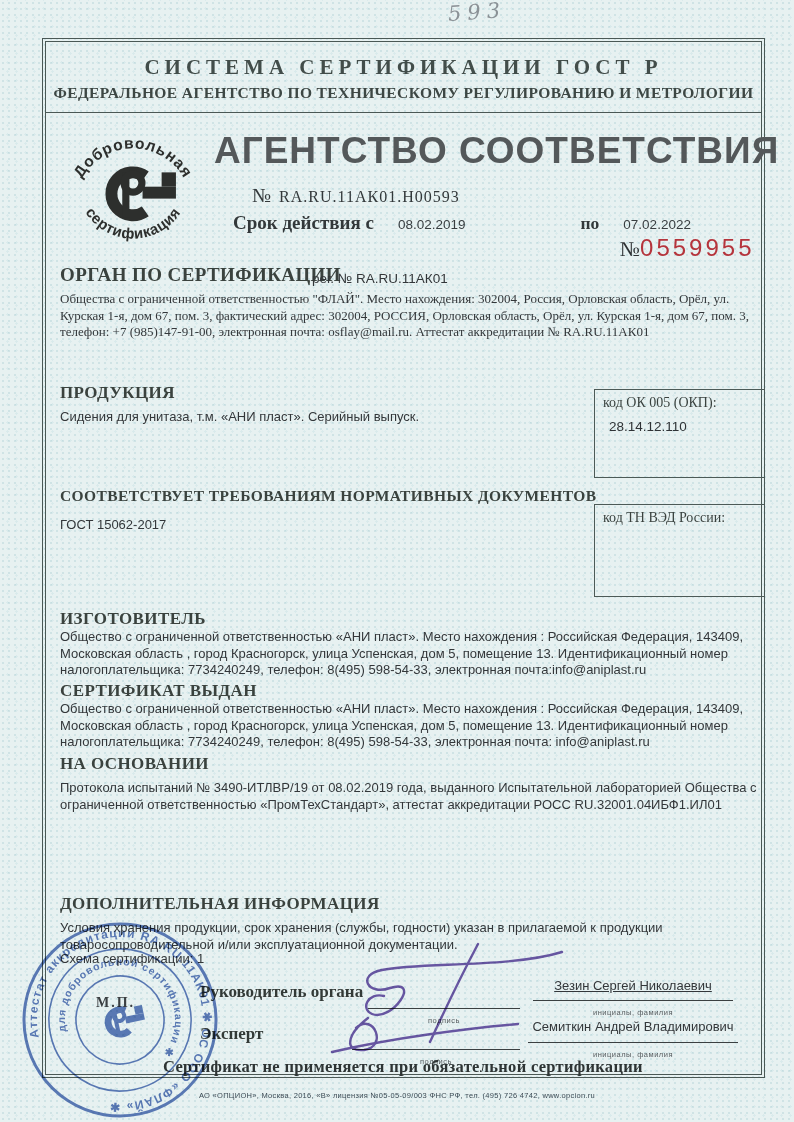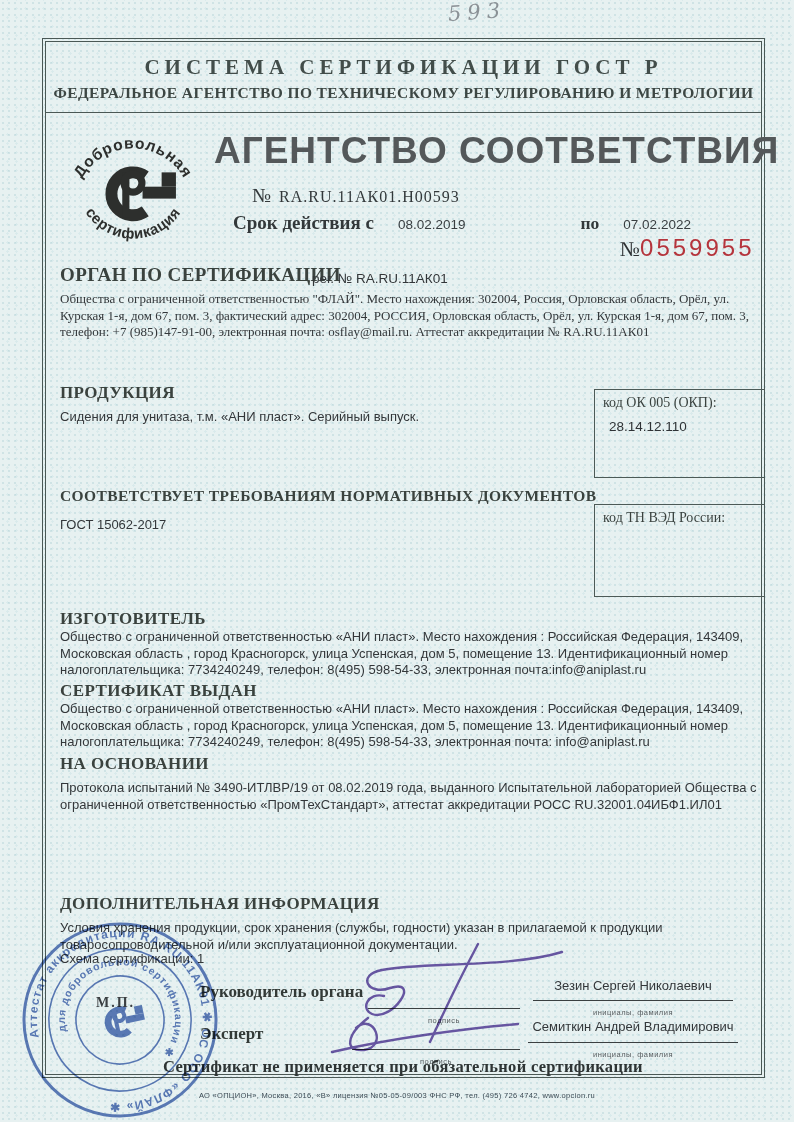--- a/index.html
+++ b/index.html
@@ -135,21 +135,21 @@
   <div class="h-section" style="left:60px; top:894px; font-size:17px;">ДОПОЛНИТЕЛЬНАЯ ИНФОРМАЦИЯ</div>
   <div class="body-sans" style="left:60px; top:920px; width:625px;">Условия хранения продукции, срок хранения (службы, годности) указан в прилагаемой к продукции товаросопроводительной и/или эксплуатационной документации.</div>
   <div class="body-sans" style="left:60px; top:951px; width:400px;">Схема сертификации: 1</div>
 
   <div class="mp">М.П.</div>
 
   <div class="sig-label" style="left:200px; top:982px;">Руководитель органа</div>
   <div class="sig-line" style="left:368px; top:1008px; width:152px;">
     <span class="sig-cap">подпись</span>
   </div>
-  <div class="sig-name" style="left:533px; top:978px; width:200px;">Зезин Сергей Николаевич</div>
+  <div class="sig-name" style="left:533px; top:978px; width:200px;text-decoration:underline;">Зезин Сергей Николаевич</div>
   <div class="sig-line" style="left:533px; top:1000px; width:200px;">
     <span class="sig-cap">инициалы, фамилия</span>
   </div>
 
   <div class="sig-label" style="left:200px; top:1024px;">Эксперт</div>
   <div class="sig-line" style="left:352px; top:1049px; width:168px;">
     <span class="sig-cap">подпись</span>
   </div>
   <div class="sig-name" style="left:528px; top:1019px; width:210px;">Семиткин Андрей Владимирович</div>
   <div class="sig-line" style="left:528px; top:1042px; width:210px;">

